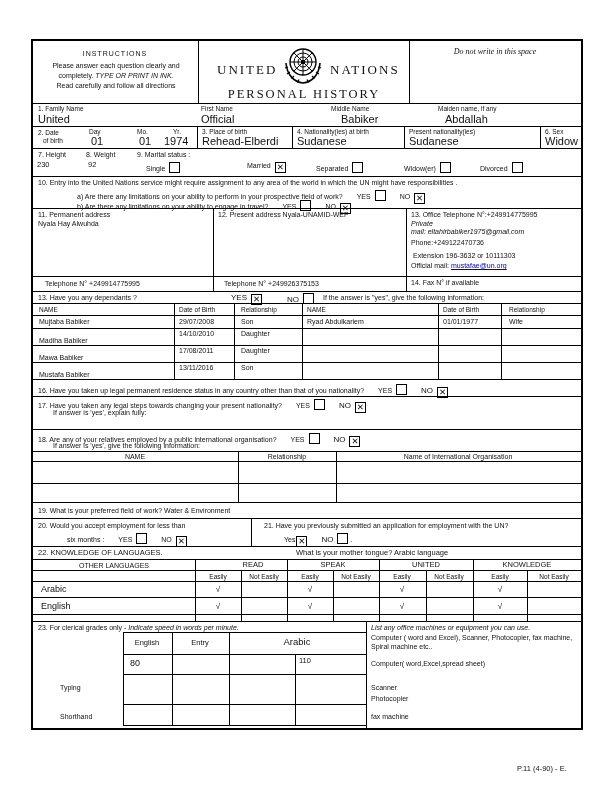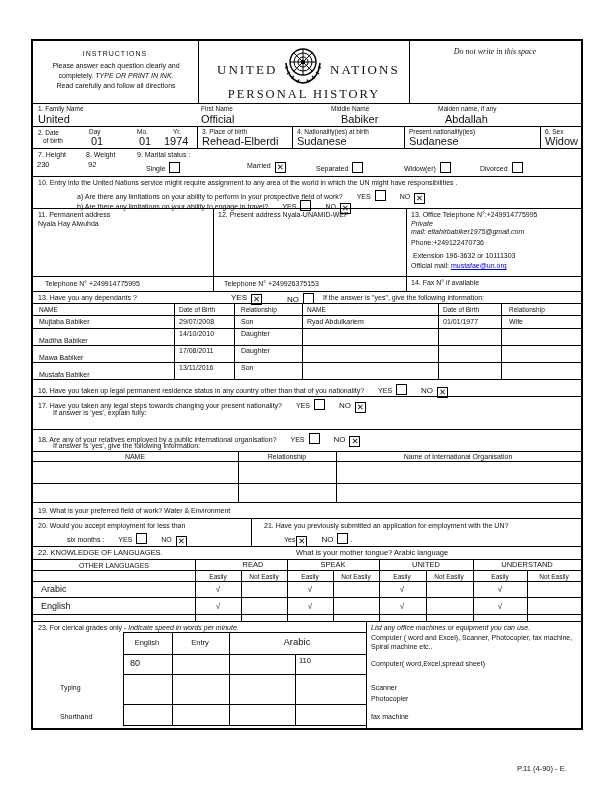--- a/index.html
+++ b/index.html
@@ -263,21 +263,21 @@
     <div class="vl" style="left:440px;top:518px;height:62px"></div>
     <div class="vl" style="left:208px;top:529px;height:51px"></div>
     <div class="vl" style="left:300px;top:529px;height:51px"></div>
     <div class="vl" style="left:393px;top:529px;height:51px"></div>
     <div class="vl" style="left:494px;top:529px;height:51px"></div>
 
     <div class="t s7 c" style="left:81px;top:521px">OTHER LANGUAGES</div>
     <div class="t s75 c" style="left:220px;top:520px">READ</div>
     <div class="t s75 c" style="left:300px;top:520px">SPEAK</div>
     <div class="t s75 c" style="left:393px;top:520px">UNITED</div>
-    <div class="t s75 c" style="left:494px;top:520px">UNDERSTAND</div>
+    <div class="t s75 c" style="left:494px;top:520px">KNOWLEDGE</div>
     <div class="t s6 c" style="left:185px;top:532px">Easily</div>
     <div class="t s6 c" style="left:231px;top:532px">Not Easily</div>
     <div class="t s6 c" style="left:277px;top:532px">Easily</div>
     <div class="t s6 c" style="left:323px;top:532px">Not Easily</div>
     <div class="t s6 c" style="left:369px;top:532px">Easily</div>
     <div class="t s6 c" style="left:416px;top:532px">Not Easily</div>
     <div class="t s6 c" style="left:467px;top:532px">Easily</div>
     <div class="t s6 c" style="left:521px;top:532px">Not Easily</div>
 
     <div class="t s9" style="left:8px;top:543px">Arabic</div>

